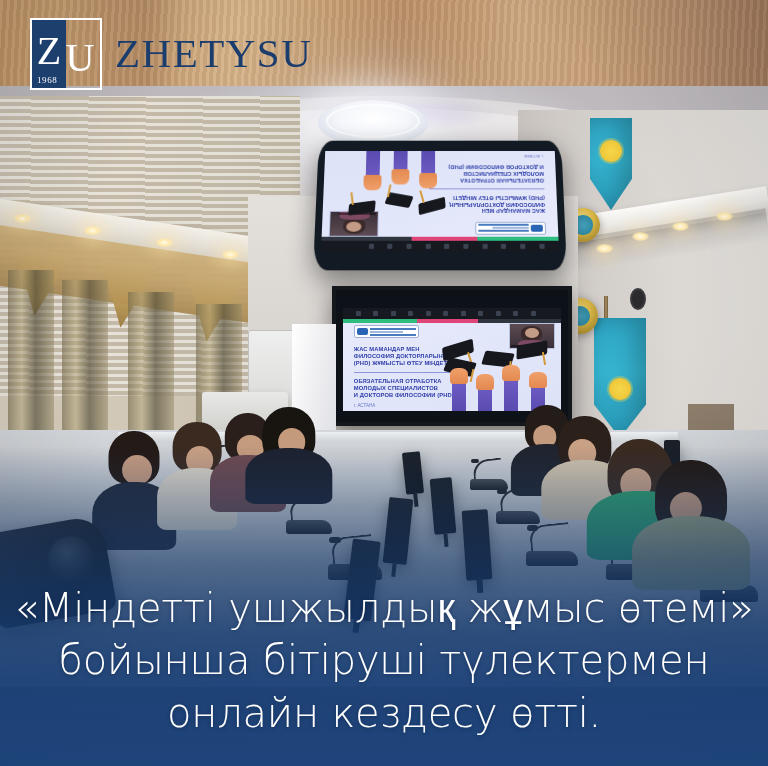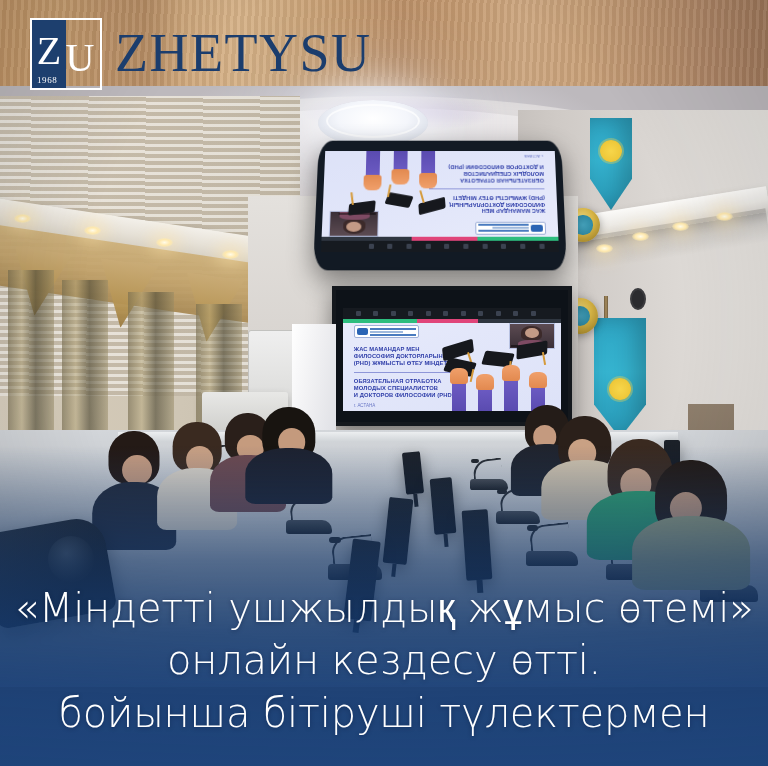--- a/index.html
+++ b/index.html
@@ -398,21 +398,21 @@
   }
   .logo-mark .year{
     position:absolute;left:5px;bottom:3px;
     color:#ffffff;font-family:"Liberation Serif", serif;font-size:9px;letter-spacing:.6px;
   }
   .logo-text{
     display:flex;flex-direction:column;line-height:.96;
     font-family:"Liberation Serif", serif;
     color:#1b3d6d;
   }
-  .logo-text .t1{font-size:54px;letter-spacing:1.5px;}
+  .logo-text .t1{font-size:41px;letter-spacing:1.5px;}
   .logo-text .t2{font-size:36px;letter-spacing:1.2px;}
 
   .vignette{
     position:absolute;inset:0;pointer-events:none;
     background:radial-gradient(ellipse at 50% 42%, rgba(0,0,0,0) 55%, rgba(0,0,0,.16) 100%);
   }
 </style>
 </head>
 <body>
 
@@ -721,22 +721,22 @@
     <div style="position:absolute;left:-10px;top:524px;width:120px;height:96px;background:linear-gradient(150deg,#2b3038 0%,#15181d 70%);border-radius:14px 30px 10px 10px;transform:rotate(-10deg);box-shadow:0 8px 18px rgba(0,0,0,.4);"></div>
     <div style="position:absolute;left:48px;top:536px;width:46px;height:46px;border-radius:50%;background:radial-gradient(circle at 40% 38%,#4a5159,#1a1d22 70%);"></div>
 
     <div class="vignette"></div>
   </div>
 
   <div class="tint"></div>
 
   <div class="caption">
     <span class="l">«Міндетті ушжылдық жұмыс өтемі»</span>
+    <span class="l">бойынша бітіруші түлектермен</span>
     <span class="l">онлайн кездесу өтті.</span>
-    <span class="l">бойынша бітіруші түлектермен</span>
   </div>
 
   <div class="header">
     <div class="logo-mark">
       <div class="half-l">
         <span class="z">Z</span>
         <span class="year">1968</span>
       </div>
       <div class="half-r">
         <span class="u">U</span>

